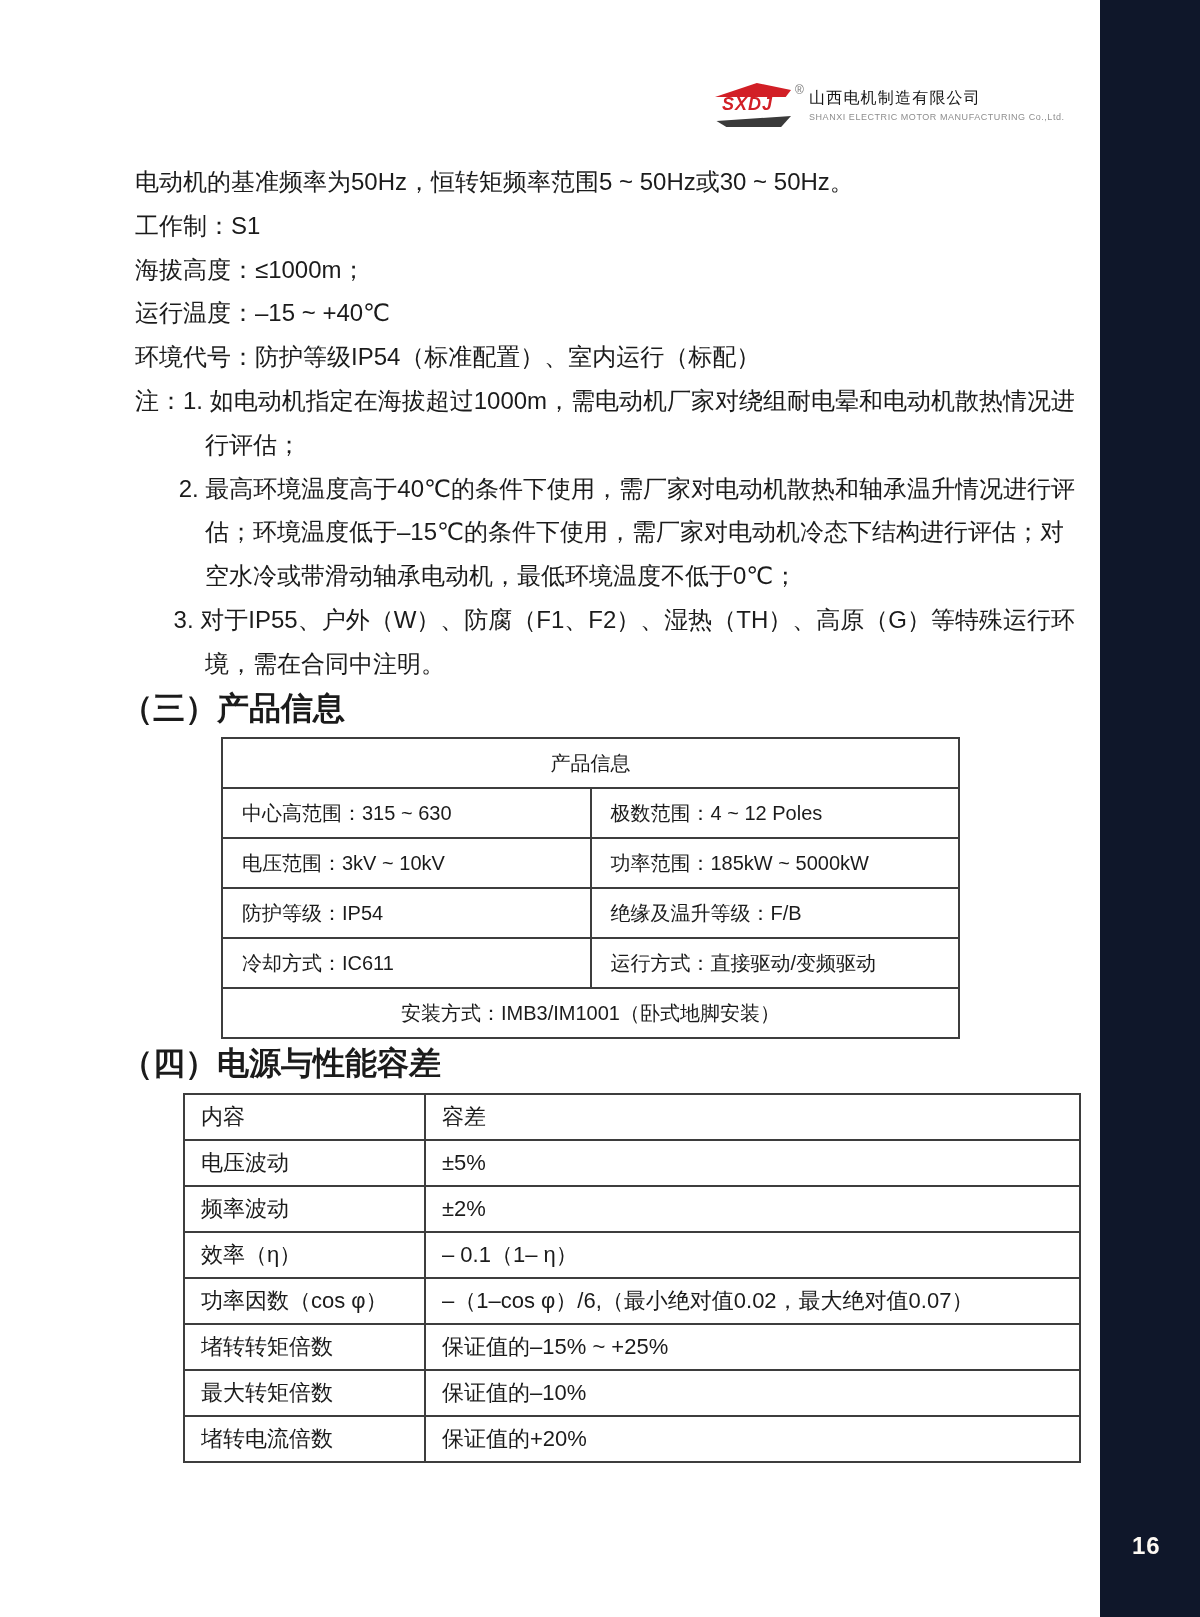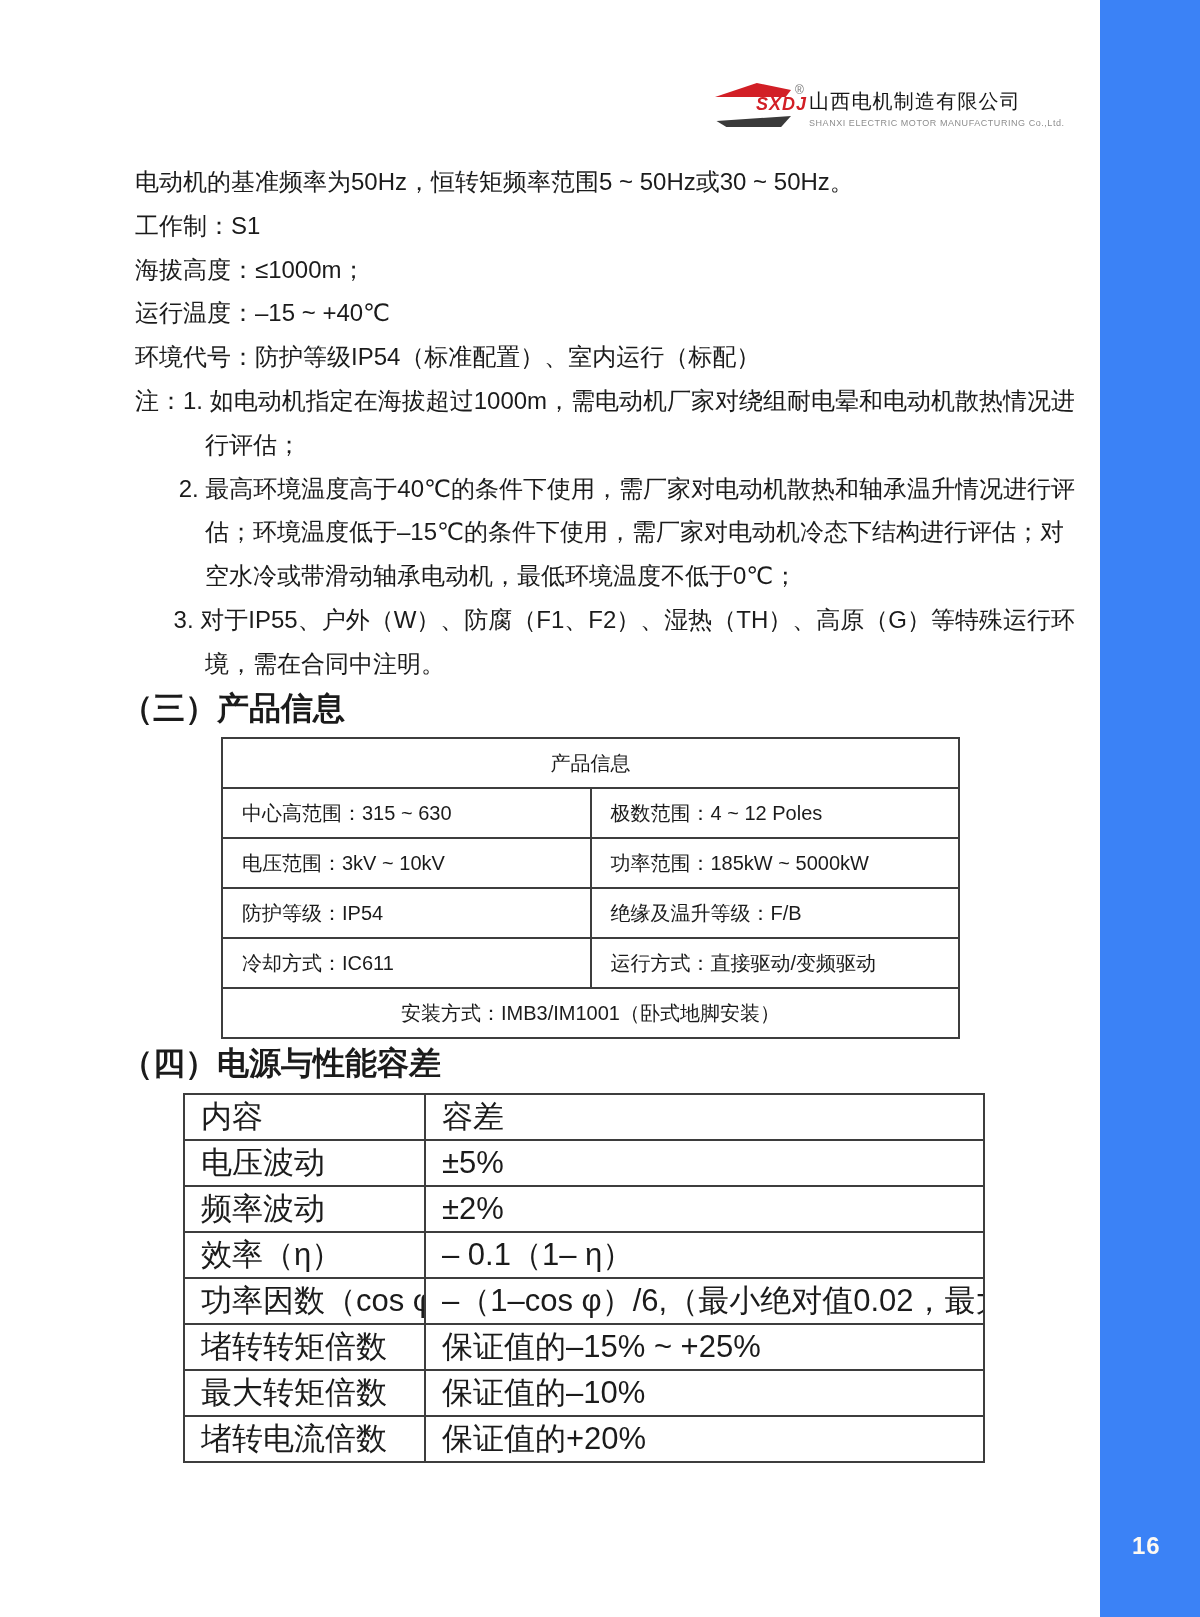--- a/index.html
+++ b/index.html
@@ -9,55 +9,55 @@
     background:#ffffff;
     margin:0 auto;
     overflow:hidden;
     font-family:"Liberation Sans","DejaVu Sans",sans-serif;
     color:#1b1b1b;
   }
   
   .accent-bar{
     position:absolute;top:0;right:0;
     width:100px;height:100%;
-    background:#3b82f6;
+    background:#0f172a;
   }
   .page-num{
     position:absolute;
     top:1532px;left:32px;
     font-size:24px;font-weight:bold;
     color:#fdf9f3;
     letter-spacing:1px;
   }
   
   .logo{position:absolute;top:83px;left:714px;height:48px;}
   .logo-icon{position:absolute;top:0;left:0;width:78px;height:44px;}
   .logo-roof{
     position:absolute;top:0;left:1px;width:76px;height:14px;
     background:#d21f26;
     clip-path:polygon(0 100%, 55% 0, 100% 50%, 93% 100%, 8% 100%);
   }
   .logo-abbr{
-    position:absolute;top:12px;left:15px;width:78px;
-    text-align:right;
+    position:absolute;top:12px;left:8px;width:78px;
+    text-align:left;
     font-size:18px;line-height:19px;font-weight:bold;font-style:italic;
     letter-spacing:1px;color:#d21f26;
   }
   .logo-base{
     position:absolute;bottom:0;left:1px;width:76px;height:11px;
     background:#3a3a3a;
     clip-path:polygon(2% 45%, 100% 0, 87% 100%, 15% 100%);
   }
   .logo-reg{
     position:absolute;top:0;left:81px;
     font-size:12px;color:#777;
   }
   .logo-text{position:absolute;left:95px;top:5px;}
   .logo-cn{
-    font-size:20px;letter-spacing:1.2px;color:#161616;
+    font-size:16px;letter-spacing:1.2px;color:#161616;
     white-space:nowrap;
   }
   .logo-en{
     font-size:9px;letter-spacing:0.55px;color:#8d8d8d;
     margin-top:3px;white-space:nowrap;
   }
   
   .body-text{
     position:absolute;left:135px;top:160px;width:940px;
     font-size:24px;
@@ -81,22 +81,22 @@
   .t1 th,.t1 td{
     border:2px solid #3d3d3d;
     font-weight:normal;
     height:46px;
     overflow:hidden;white-space:nowrap;
   }
   .t1 .title-cell{text-align:center;}
   .t1 .data-cell{text-align:left;padding-left:19px;width:50%;}
   .t1 .footer-cell{text-align:center;margin-top:44px;}
   .t2{
-    position:absolute;left:183px;top:1093px;width:802px;
-    font-size:31px;
+    position:absolute;left:183px;top:1093px;width:898px;
+    font-size:22px;
   }
   .t2 td{
     border:2px solid #3d3d3d;
     height:42px;
     text-align:left;padding-left:16px;
     overflow:hidden;white-space:nowrap;
   }
   .t2 .c1{width:222px;}
 </style>
 </head>

